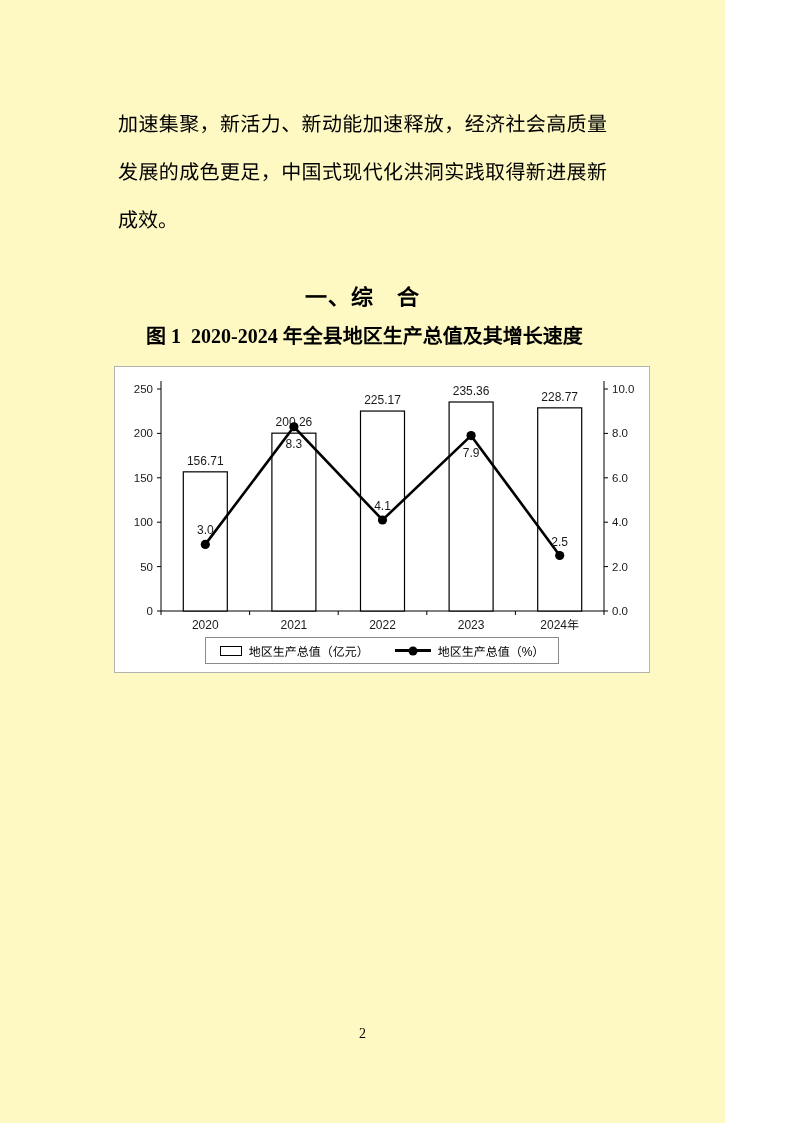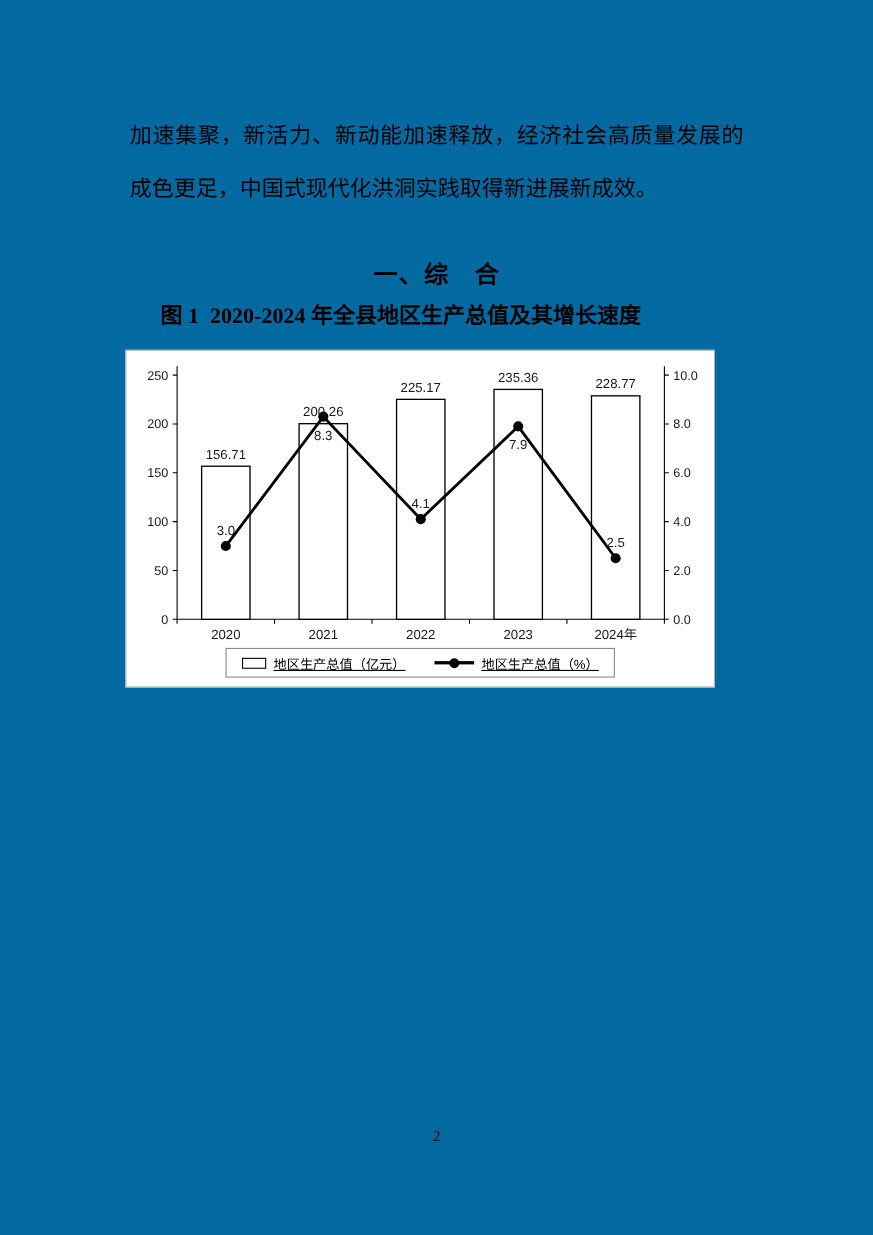--- a/index.html
+++ b/index.html
@@ -5,23 +5,23 @@
     * { margin: 0; padding: 0; box-sizing: border-box; }
     html, body { background: #ffffff; }
     body {
       width: 794px; height: 1123px;
       font-family: "Liberation Serif", "DejaVu Serif", serif;
       color: #000;
       overflow: hidden;
     }
     .page {
       position: relative;
-      width: 794px; height: 1123px;
+      width: 725px; height: 1123px;
       padding: 100px 118px 0 118px;
-      background: #0369a1;
+      background: #fef9c3;
     }
     .para {
       font-size: 20px;
       text-align: justify;
     }
     .intro-para { line-height: 48px; }
     .section-heading {
       margin-top: 39px;
       text-align: center;
       font-size: 22px;
@@ -58,21 +58,20 @@
     .legend {
       display: flex;
       align-items: center;
       gap: 26px;
       width: fit-content;
       margin: 2px auto 0 auto;
       border: 1px solid #8a8a8a;
       padding: 4px 14px;
       font-size: 12px;
       font-family: "Liberation Sans", "DejaVu Sans", sans-serif;
-      text-decoration: underline;
     }
     .legend-item { display: flex; align-items: center; }
     .legend-swatch-bar {
       display: inline-block;
       width: 22px; height: 10px;
       background: #ffffff;
       border: 1px solid #000;
       margin-right: 7px;
     }
     .legend-swatch-line {

